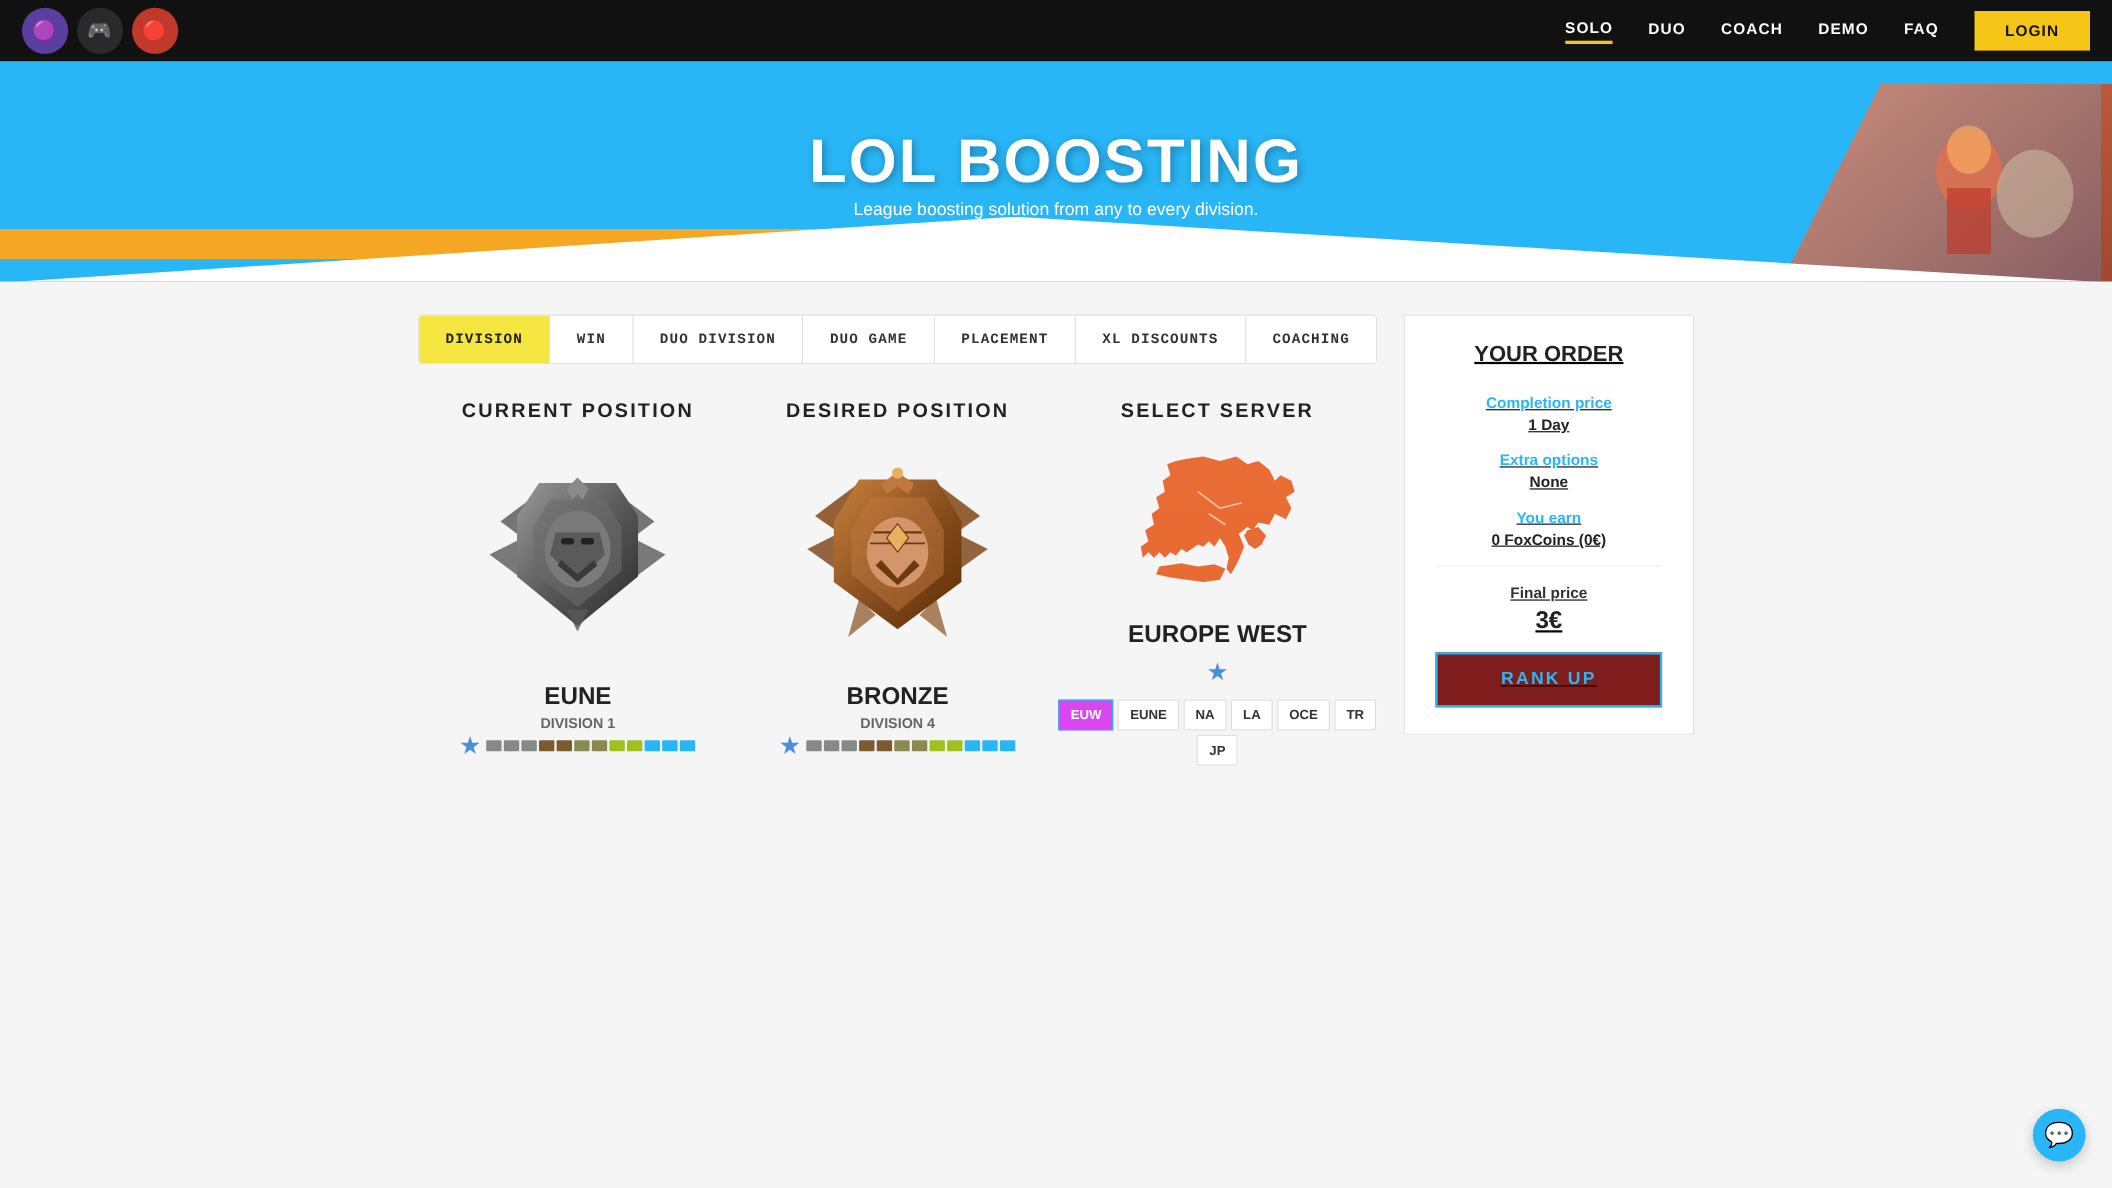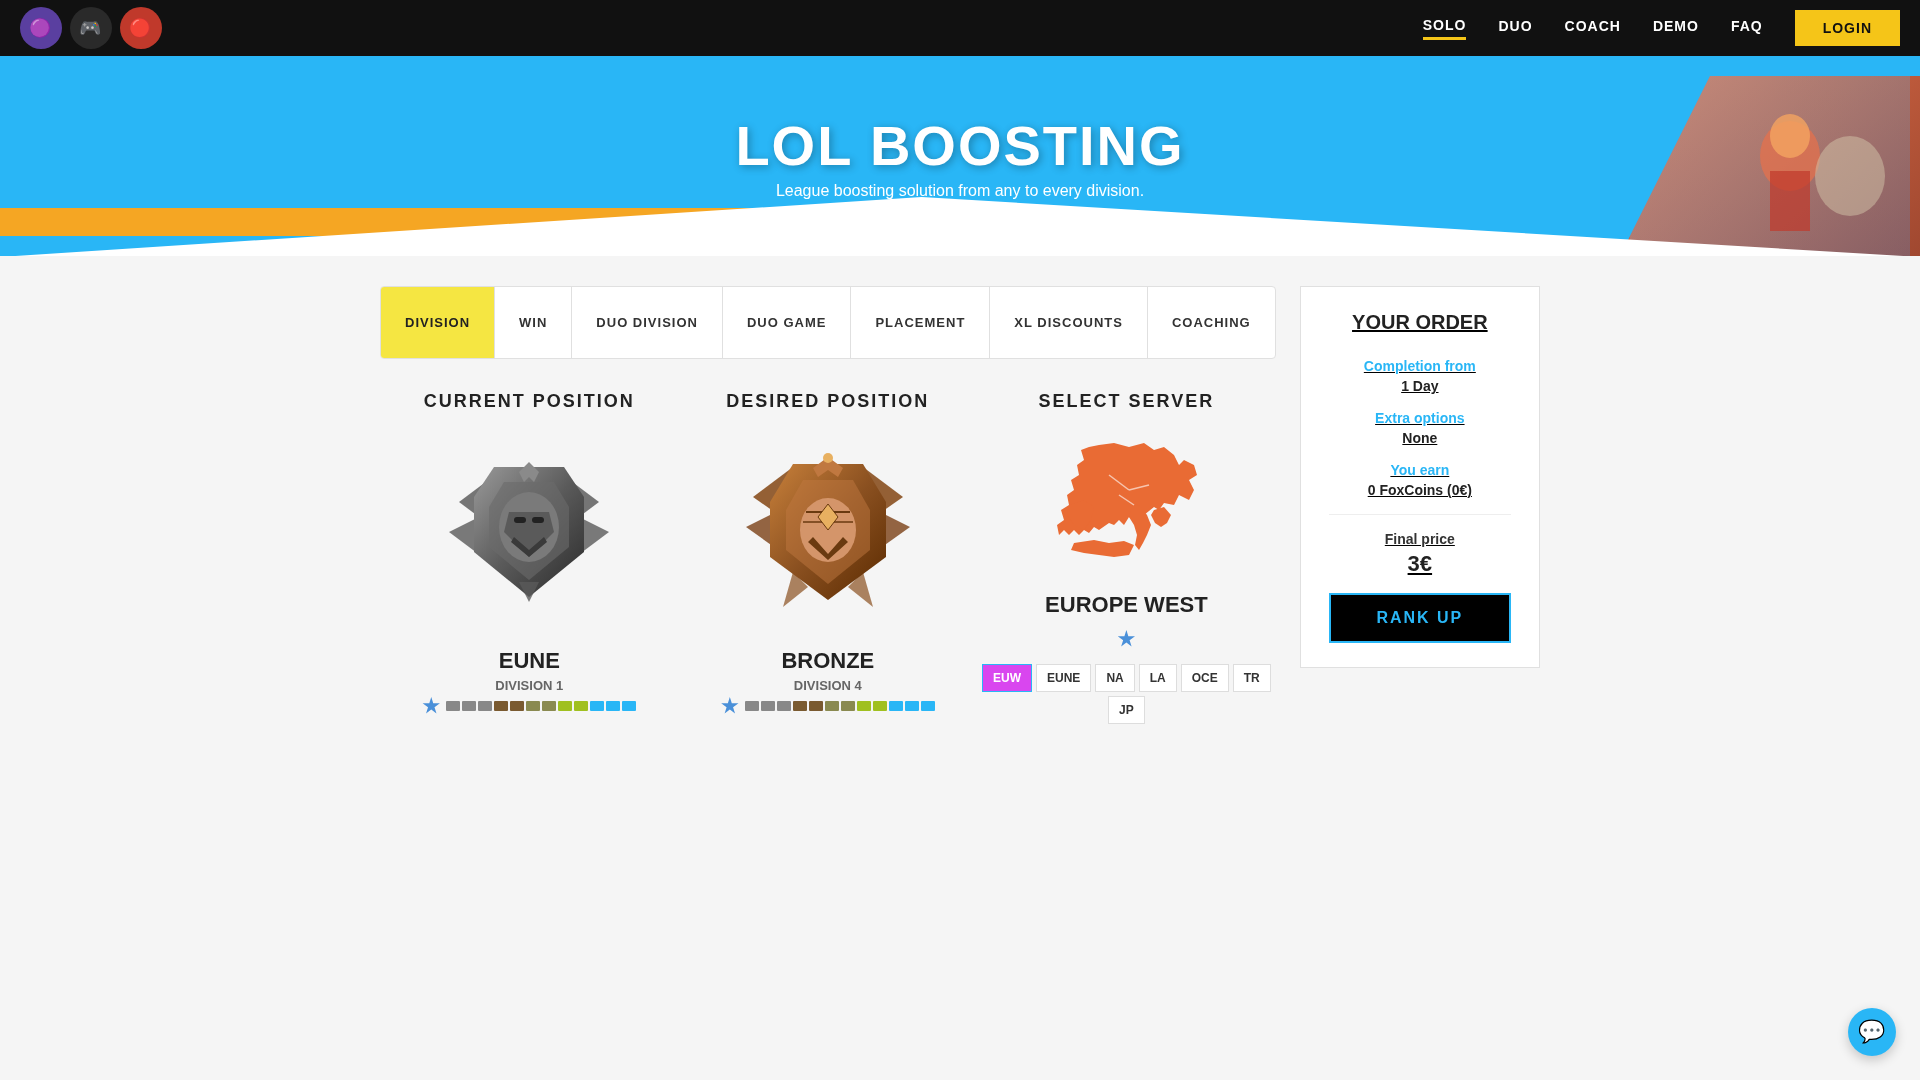--- a/index.html
+++ b/index.html
@@ -92,23 +92,23 @@
     }
     .left-panel { flex: 1; }
 
     
     .tabs {
       display: flex; background: #fff;
       border: 1px solid #e0e0e0; border-radius: 4px;
       overflow: hidden; margin-bottom: 32px;
     }
     .tab {
-      padding: 28px 24px; font-size: 13px; font-weight: 700;
+      padding: 14px 24px; font-size: 13px; font-weight: 700;
       letter-spacing: 1px; color: #333; cursor: pointer;
-      border-right: 1px solid #e0e0e0; white-space: nowrap;
+      border-right: 1px solid #e0e0e0; white-space: nowrap; font-family: Liberation Mono, monospace;
     }
     .tab:last-child { border-right: none; }
     .tab.active { background: #f5e642; color: #222; }
 
     
     .selection-area {
       display: grid; grid-template-columns: 1fr 1fr 1fr; 
     }
     .selection-col { display: flex; flex-direction: column; align-items: center; }
     .selection-title {
@@ -174,21 +174,21 @@
       margin-bottom: 24px; color: #222;
     }
     .order-row { margin-bottom: 16px; text-align: center; }
     .order-label { color: #29b6f6; font-size: 14px; font-weight: 700; margin-bottom: 4px; }
     .order-value { color: #222; font-size: 14px; font-weight: 600; }
     .order-divider { border: none; border-top: 1px solid #eee; margin: 16px 0; }
     .final-price-label { text-align: center; font-size: 14px; font-weight: 600; color: #333; }
     .final-price-value { text-align: center; font-size: 22px; font-weight: 800; color: #222; margin: 4px 0 16px; }
     .rank-up-btn {
       display: block; width: 100%; padding: 14px;
-      border: 2px solid #29b6f6; background: #000000;
+      border: 2px solid #29b6f6; background: #7f1d1d;
       color: #29b6f6; font-size: 16px; font-weight: 800;
       letter-spacing: 2px; cursor: pointer; text-align: center;
     }
 
     
     .chat-btn {
       position: fixed; bottom: 24px; right: 24px;
       width: 48px; height: 48px; border-radius: 50%;
       background: #29b6f6; display: flex; align-items: center;
       justify-content: center; cursor: pointer; color: #fff; font-size: 22px;
@@ -422,21 +422,21 @@
         </div>
       </div>
     </div>
 
   </div>
 
   <div class="order-panel">
     <div class="order-title">YOUR ORDER</div>
 
     <div class="order-row">
-      <div class="order-label">Completion from</div>
+      <div class="order-label">Completion price</div>
       <div class="order-value">1 Day</div>
     </div>
 
     <div class="order-row">
       <div class="order-label">Extra options</div>
       <div class="order-value">None</div>
     </div>
 
     <div class="order-row">
       <div class="order-label">You earn</div>

